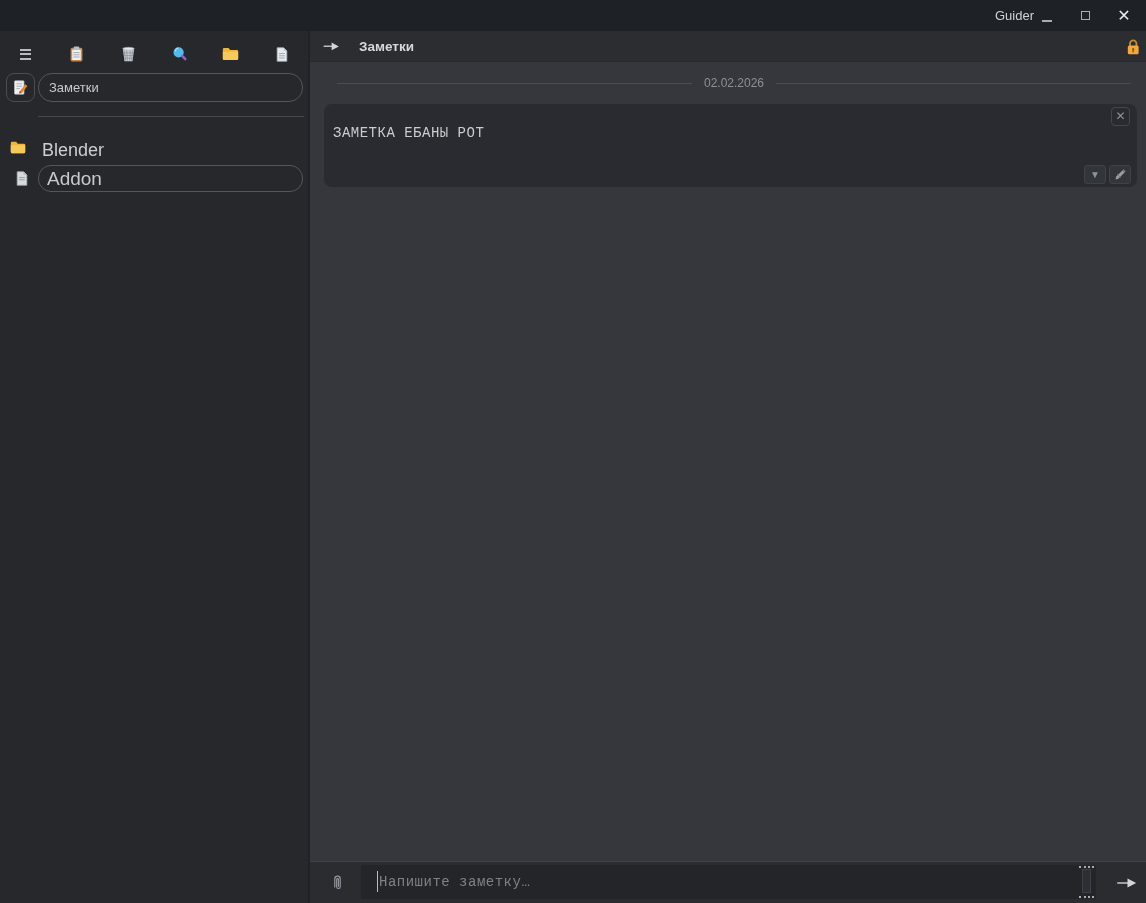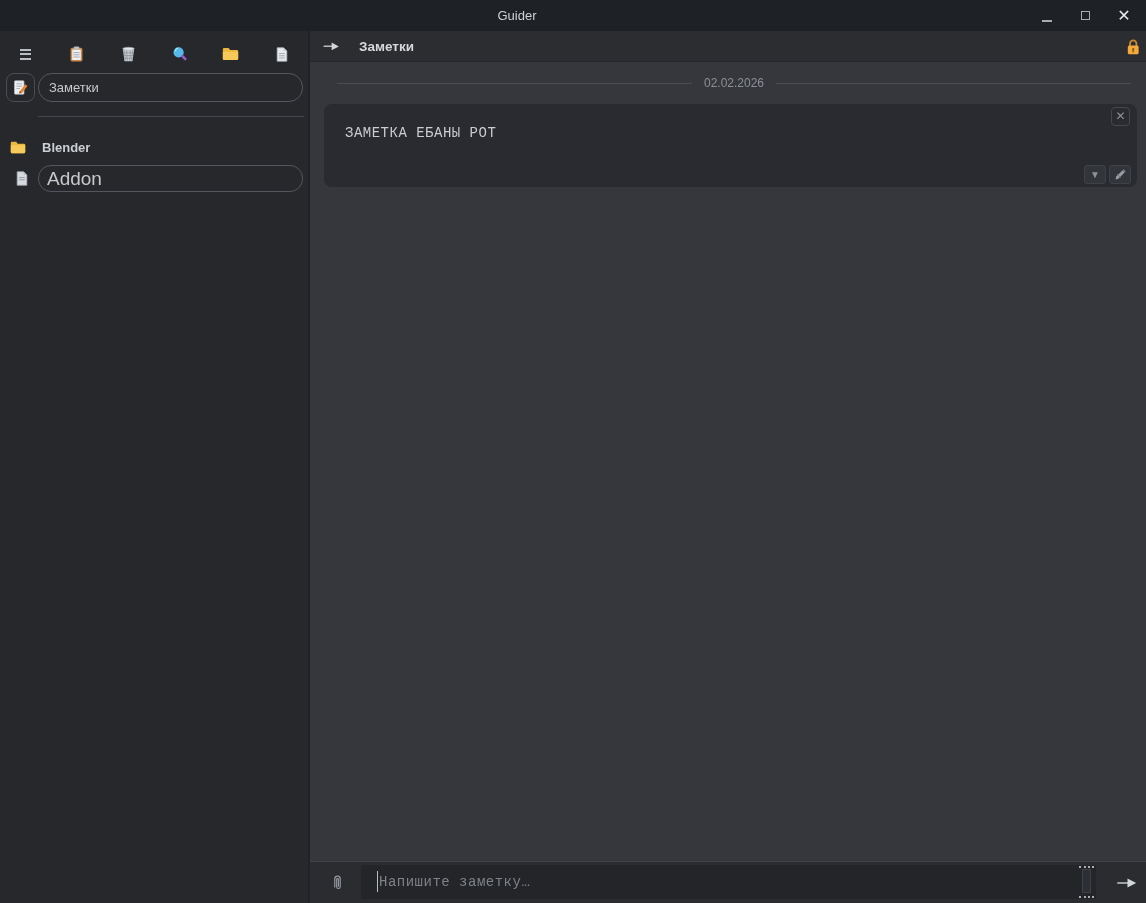--- a/index.html
+++ b/index.html
@@ -3,21 +3,21 @@
 <meta charset="utf-8">
 <style>
   * { margin:0; padding:0; box-sizing:border-box; }
   html,body { width:1146px; height:903px; overflow:hidden; background:#35373d;
               font-family:"Liberation Sans", sans-serif; }
   .window { position:relative; width:1146px; height:903px; background:#35373d; }
 
   
   .titlebar { position:absolute; top:0; left:0; width:1146px; height:31px; background:#1e2125; }
   .win-title { position:absolute; top:0; left:0; width:1034px; height:31px; line-height:31px;
-               text-align:center; color:#d0d2d5; font-size:13px; }
+               text-align:right; color:#d0d2d5; font-size:13px; }
   .win-btn { position:absolute; top:0; height:31px; display:flex; align-items:center;
              justify-content:center; cursor:default; }
   .btn-min { left:1036px; width:22px; }
   .btn-max { left:1074px; width:22px; }
   .btn-close { left:1110px; width:28px; color:#e9ebed; font-size:16px; }
   .min-bar { width:10px; height:2px; background:#a9acb1; margin-top:10px; }
   .max-box { width:9px; height:9px; border:1.5px solid #a9acb1; }
 
   
   .sidebar { position:absolute; top:31px; left:0; width:310px; height:872px;
@@ -34,21 +34,21 @@
               background:transparent; border:1px solid #4a4d53; border-radius:8px;
               display:flex; align-items:center; justify-content:center; cursor:pointer; }
   .field { background:transparent; border:1px solid #53565c; color:#c7c9cc; outline:none;
            font-family:"Liberation Sans", sans-serif; }
   .title-field { position:absolute; left:38px; right:5px; top:0; height:29px;
                  border-radius:14px; font-size:13px; padding:0 10px; width:265px; }
   .side-divider { position:absolute; top:85px; left:38px; width:266px; height:1px; background:#43464d; }
 
   .tree-folder-row { position:absolute; top:107px; left:0; width:308px; height:20px; cursor:pointer; }
   .tree-folder-row svg { position:absolute; left:10px; top:3px; }
-  .tree-folder-label { position:absolute; left:42px; top:2px; font-size:13px; color:#cbced2;font-weight:bold; }
+  .tree-folder-label { position:absolute; left:42px; top:2px; font-size:18px; color:#cbced2; }
   .tree-note-row { position:absolute; top:134px; left:0; width:308px; height:27px; }
   .tree-note-row svg { position:absolute; left:16px; top:6px; }
   .note-name-field { position:absolute; left:38px; top:0; width:265px; height:27px;
                      border-radius:13px; font-size:19px; padding:0 8px; }
 
   
   .main { position:absolute; top:31px; left:310px; width:836px; height:872px; background:#35373d; }
   .main-header { position:absolute; top:0; left:0; width:836px; height:31px;
                  background:#2b2d31; border-bottom:1px solid #26282b; }
   .back-btn { position:absolute; left:13px; top:9px; background:transparent; border:none;
@@ -61,21 +61,21 @@
               display:flex; align-items:center; padding:0 15px 0 27px; }
   .date-line { flex:1; height:1px; background:#4a4d54; }
   .date-text { margin:4px 12px; color:#8c8f95; font-size:12px; white-space:nowrap; }
 
   .note-card { position:absolute; top:73px; left:14px; width:813px; height:83px;
                background:#292b30; border-radius:8px; }
   .card-close { position:absolute; top:3px; right:7px; width:19px; height:19px;
                 background:transparent; border:1px solid #45474c; border-radius:4px;
                 color:#8f9297; font-size:12px; line-height:17px; text-align:center; cursor:pointer; }
   .note-text { position:absolute; left:9px; top:21px; font-family:"Liberation Mono", monospace;
-               font-size:14px; letter-spacing:0.5px; color:#caccCF; color:#caccce;margin-left:12px; }
+               font-size:14px; letter-spacing:0.5px; color:#caccCF; color:#caccce; }
   .card-actions { position:absolute; right:6px; bottom:3px; display:flex; gap:3px; }
   .card-btn { width:22px; height:19px; background:#32353a; border:1px solid #3e4146;
               border-radius:3px; display:flex; align-items:center; justify-content:center;
               color:#8f9298; font-size:10px; cursor:pointer; padding:0; }
 
   
   .composer { position:absolute; left:0; bottom:0; width:836px; height:42px;
               background:#2a2c30; border-top:1px solid #404349; }
   .attach-btn { position:absolute; left:21px; top:11px; background:transparent; border:none;
                 cursor:pointer; padding:0; }

